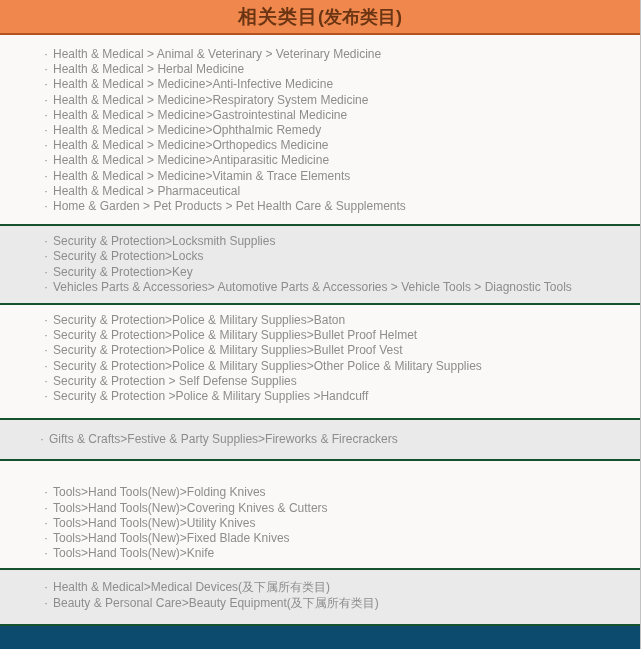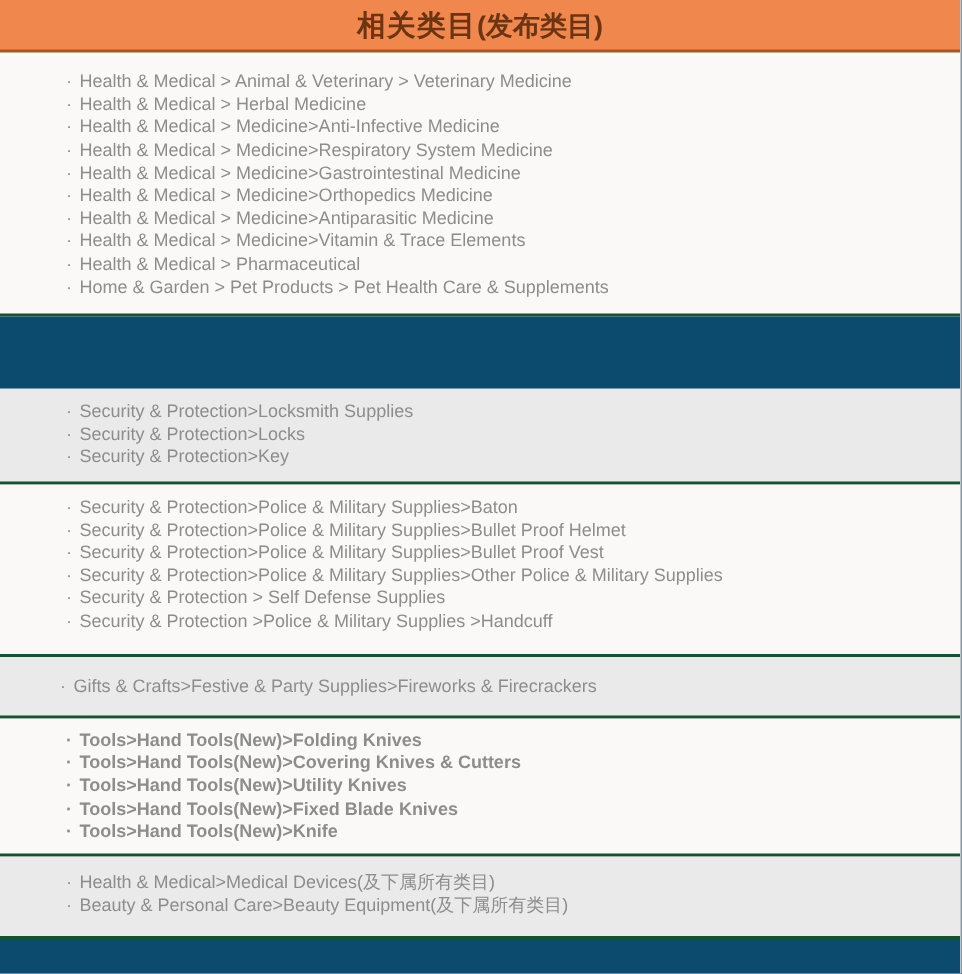--- a/index.html
+++ b/index.html
@@ -37,24 +37,24 @@
     list-style: none;
     padding-left: 44px;
     border-bottom: 2px solid #14532d;
     font-size: 12px;
     line-height: 15.2px;
     color: #8d8d8d;
   }
   .section.light { background: #faf9f8; }
   .section.gray  { background: #eaeaea; }
   .section:nth-of-type(1) { padding-top: 12px; padding-bottom: 10px; }
-  .section:nth-of-type(2) { padding-top: 8px;  padding-bottom: 8px; margin-top: 48px;  }
+  .section:nth-of-type(2) { padding-top: 8px;  padding-bottom: 8px;  }
   .section:nth-of-type(3) { padding-top: 8px; padding-bottom: 14px; }
   .section:nth-of-type(4) { padding-top: 12px; padding-bottom: 12px; padding-left: 40px; }
-  .section:nth-of-type(5) { padding-top: 7px;  padding-bottom: 7px; font-weight: bold;  }
+  .section:nth-of-type(5) { padding-top: 24px;  padding-bottom: 7px;  }
   .section:nth-of-type(6) { padding-top: 10px; padding-bottom: 13px; }
   .item { white-space: nowrap; }
   .bullet {
     display: inline-block;
     margin-right: 5px;
     color: #8d8d8d;
   }
 </style>
 </head>
 <body>
@@ -64,30 +64,32 @@
     <span class="title">相关类目</span>
       <span class="subtitle">(发布类目)</span>
   </div>
   <div class="sections">
       <ul class="section light">
         <li class="item"><span class="bullet">·</span><span>Health &amp; Medical &gt; Animal &amp; Veterinary &gt; Veterinary Medicine</span></li>
         <li class="item"><span class="bullet">·</span><span>Health &amp; Medical &gt; Herbal Medicine</span></li>
         <li class="item"><span class="bullet">·</span><span>Health &amp; Medical &gt; Medicine&gt;Anti-Infective Medicine</span></li>
         <li class="item"><span class="bullet">·</span><span>Health &amp; Medical &gt; Medicine&gt;Respiratory System Medicine</span></li>
         <li class="item"><span class="bullet">·</span><span>Health &amp; Medical &gt; Medicine&gt;Gastrointestinal Medicine</span></li>
+        <li class="item"><span class="bullet">·</span><span>Health &amp; Medical &gt; Medicine&gt;Ophthalmic Remedy</span></li>
         <li class="item"><span class="bullet">·</span><span>Health &amp; Medical &gt; Medicine&gt;Orthopedics Medicine</span></li>
         <li class="item"><span class="bullet">·</span><span>Health &amp; Medical &gt; Medicine&gt;Antiparasitic Medicine</span></li>
         <li class="item"><span class="bullet">·</span><span>Health &amp; Medical &gt; Medicine&gt;Vitamin &amp; Trace Elements</span></li>
         <li class="item"><span class="bullet">·</span><span>Health &amp; Medical &gt; Pharmaceutical</span></li>
         <li class="item"><span class="bullet">·</span><span>Home &amp; Garden &gt; Pet Products &gt; Pet Health Care &amp; Supplements</span></li>
       </ul>
       <ul class="section gray">
         <li class="item"><span class="bullet">·</span><span>Security &amp; Protection&gt;Locksmith Supplies</span></li>
         <li class="item"><span class="bullet">·</span><span>Security &amp; Protection&gt;Locks</span></li>
         <li class="item"><span class="bullet">·</span><span>Security &amp; Protection&gt;Key</span></li>
+        <li class="item"><span class="bullet">·</span><span>Vehicles Parts &amp; Accessories&gt; Automotive Parts &amp; Accessories &gt; Vehicle Tools &gt; Diagnostic Tools</span></li>
       </ul>
       <ul class="section light">
         <li class="item"><span class="bullet">·</span><span>Security &amp; Protection&gt;Police &amp; Military Supplies&gt;Baton</span></li>
         <li class="item"><span class="bullet">·</span><span>Security &amp; Protection&gt;Police &amp; Military Supplies&gt;Bullet Proof Helmet</span></li>
         <li class="item"><span class="bullet">·</span><span>Security &amp; Protection&gt;Police &amp; Military Supplies&gt;Bullet Proof Vest</span></li>
         <li class="item"><span class="bullet">·</span><span>Security &amp; Protection&gt;Police &amp; Military Supplies&gt;Other Police &amp; Military Supplies</span></li>
         <li class="item"><span class="bullet">·</span><span>Security &amp; Protection &gt; Self Defense Supplies</span></li>
         <li class="item"><span class="bullet">·</span><span>Security &amp; Protection &gt;Police &amp; Military Supplies &gt;Handcuff</span></li>
       </ul>
       <ul class="section gray">

